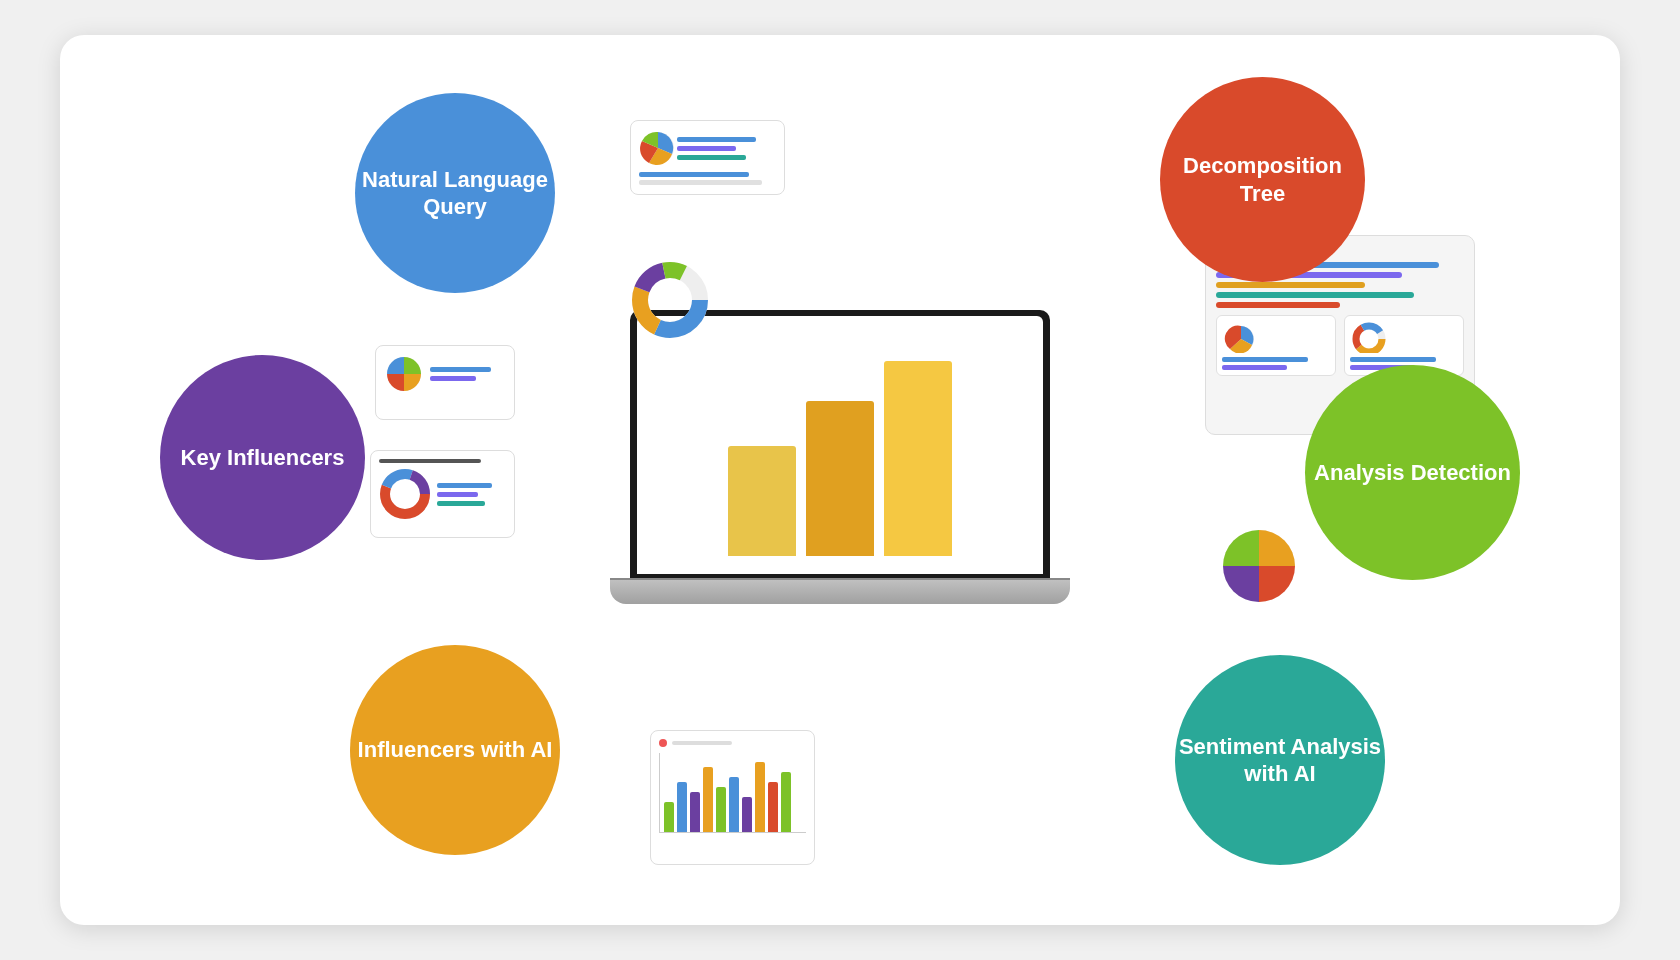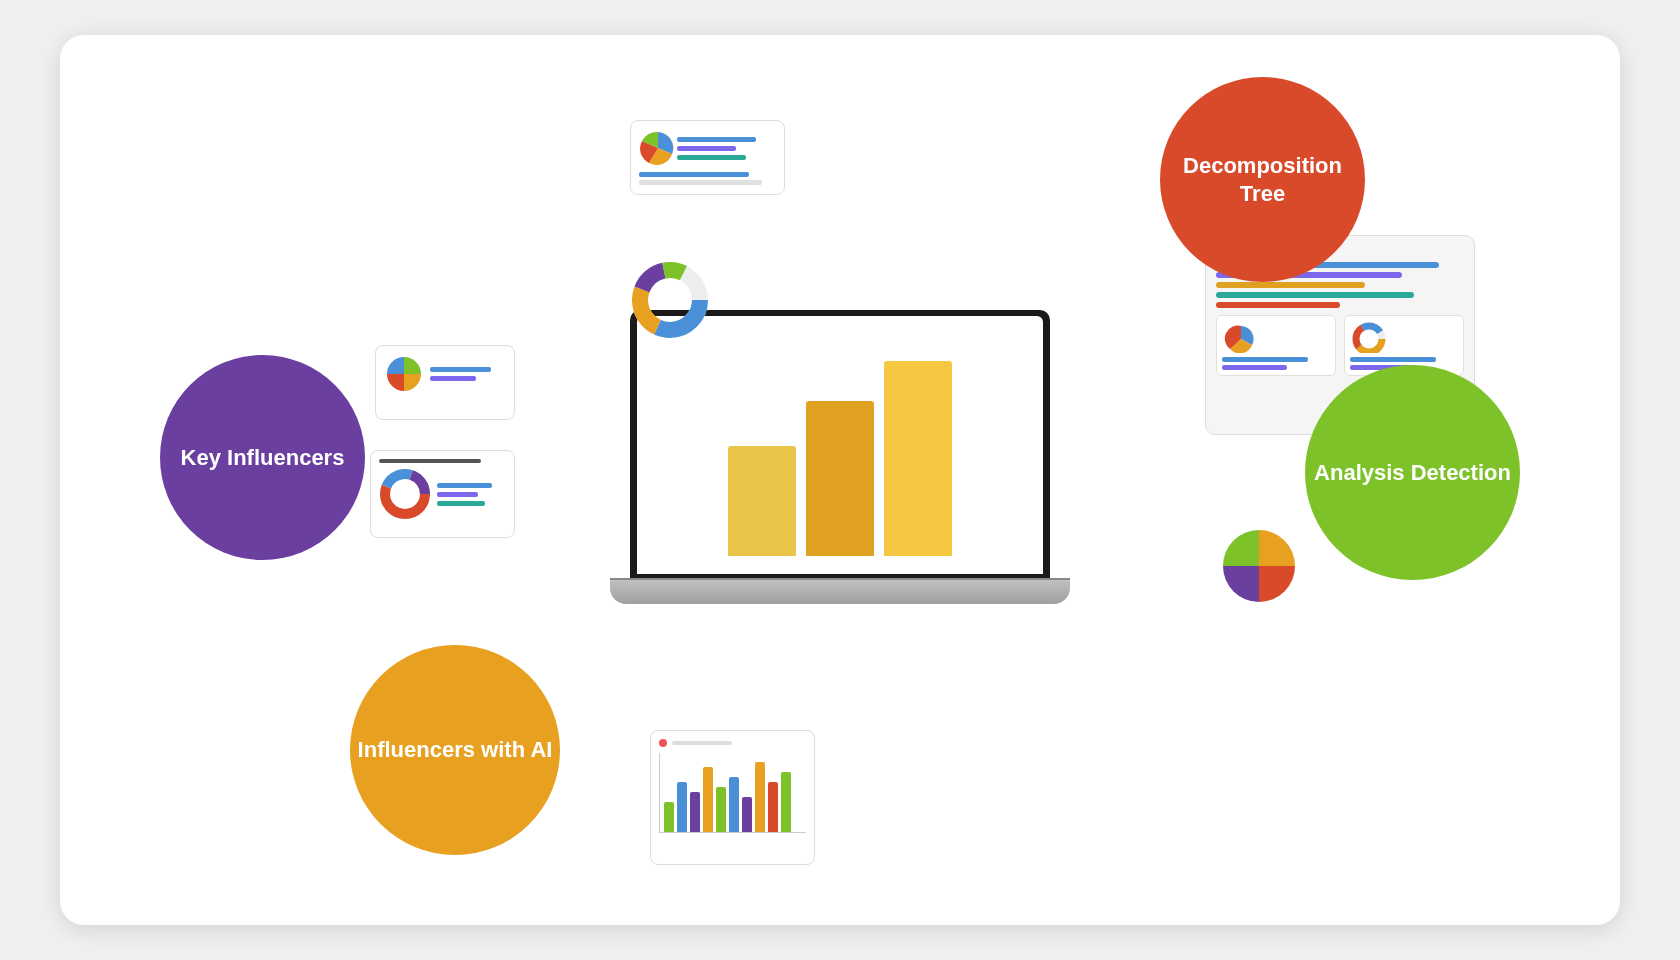--- a/index.html
+++ b/index.html
@@ -238,37 +238,43 @@
     }
     .bc-bar { border-radius: 2px 2px 0 0; width: 10px; }
 
     .fc-row { display: flex; align-items: center; }
   </style>
 </head>
 <body>
 
 <div class="main-card">
 
+  <div class="circle circle-nlq">
+    <span>Natural Language Query</span>
+  </div>
 
   <div class="circle circle-decomp">
     <span>Decomposition Tree</span>
   </div>
 
   <div class="circle circle-key">
     <span>Key Influencers</span>
   </div>
 
   <div class="circle circle-anomaly">
     <span>Analysis Detection</span>
   </div>
 
   <div class="circle circle-forecast">
     <span>Influencers with AI</span>
   </div>
 
+  <div class="circle circle-sentiment">
+    <span>Sentiment Analysis with AI</span>
+  </div>
 
   <div class="float-card fc-top">
     <div class="fc-row">
 
       <svg width="38" height="38" viewBox="0 0 38 38">
         <circle cx="19" cy="19" r="16" fill="#eee"></circle>
         <path d="M19 19 L19 3 A16 16 0 0 1 33 25 Z" fill="#4a90d9"></path>
         <path d="M19 19 L33 25 A16 16 0 0 1 10 34 Z" fill="#e8a020"></path>
         <path d="M19 19 L10 34 A16 16 0 0 1 3 12 Z" fill="#d94a2b"></path>
         <path d="M19 19 L3 12 A16 16 0 0 1 19 3 Z" fill="#7dc228"></path>

